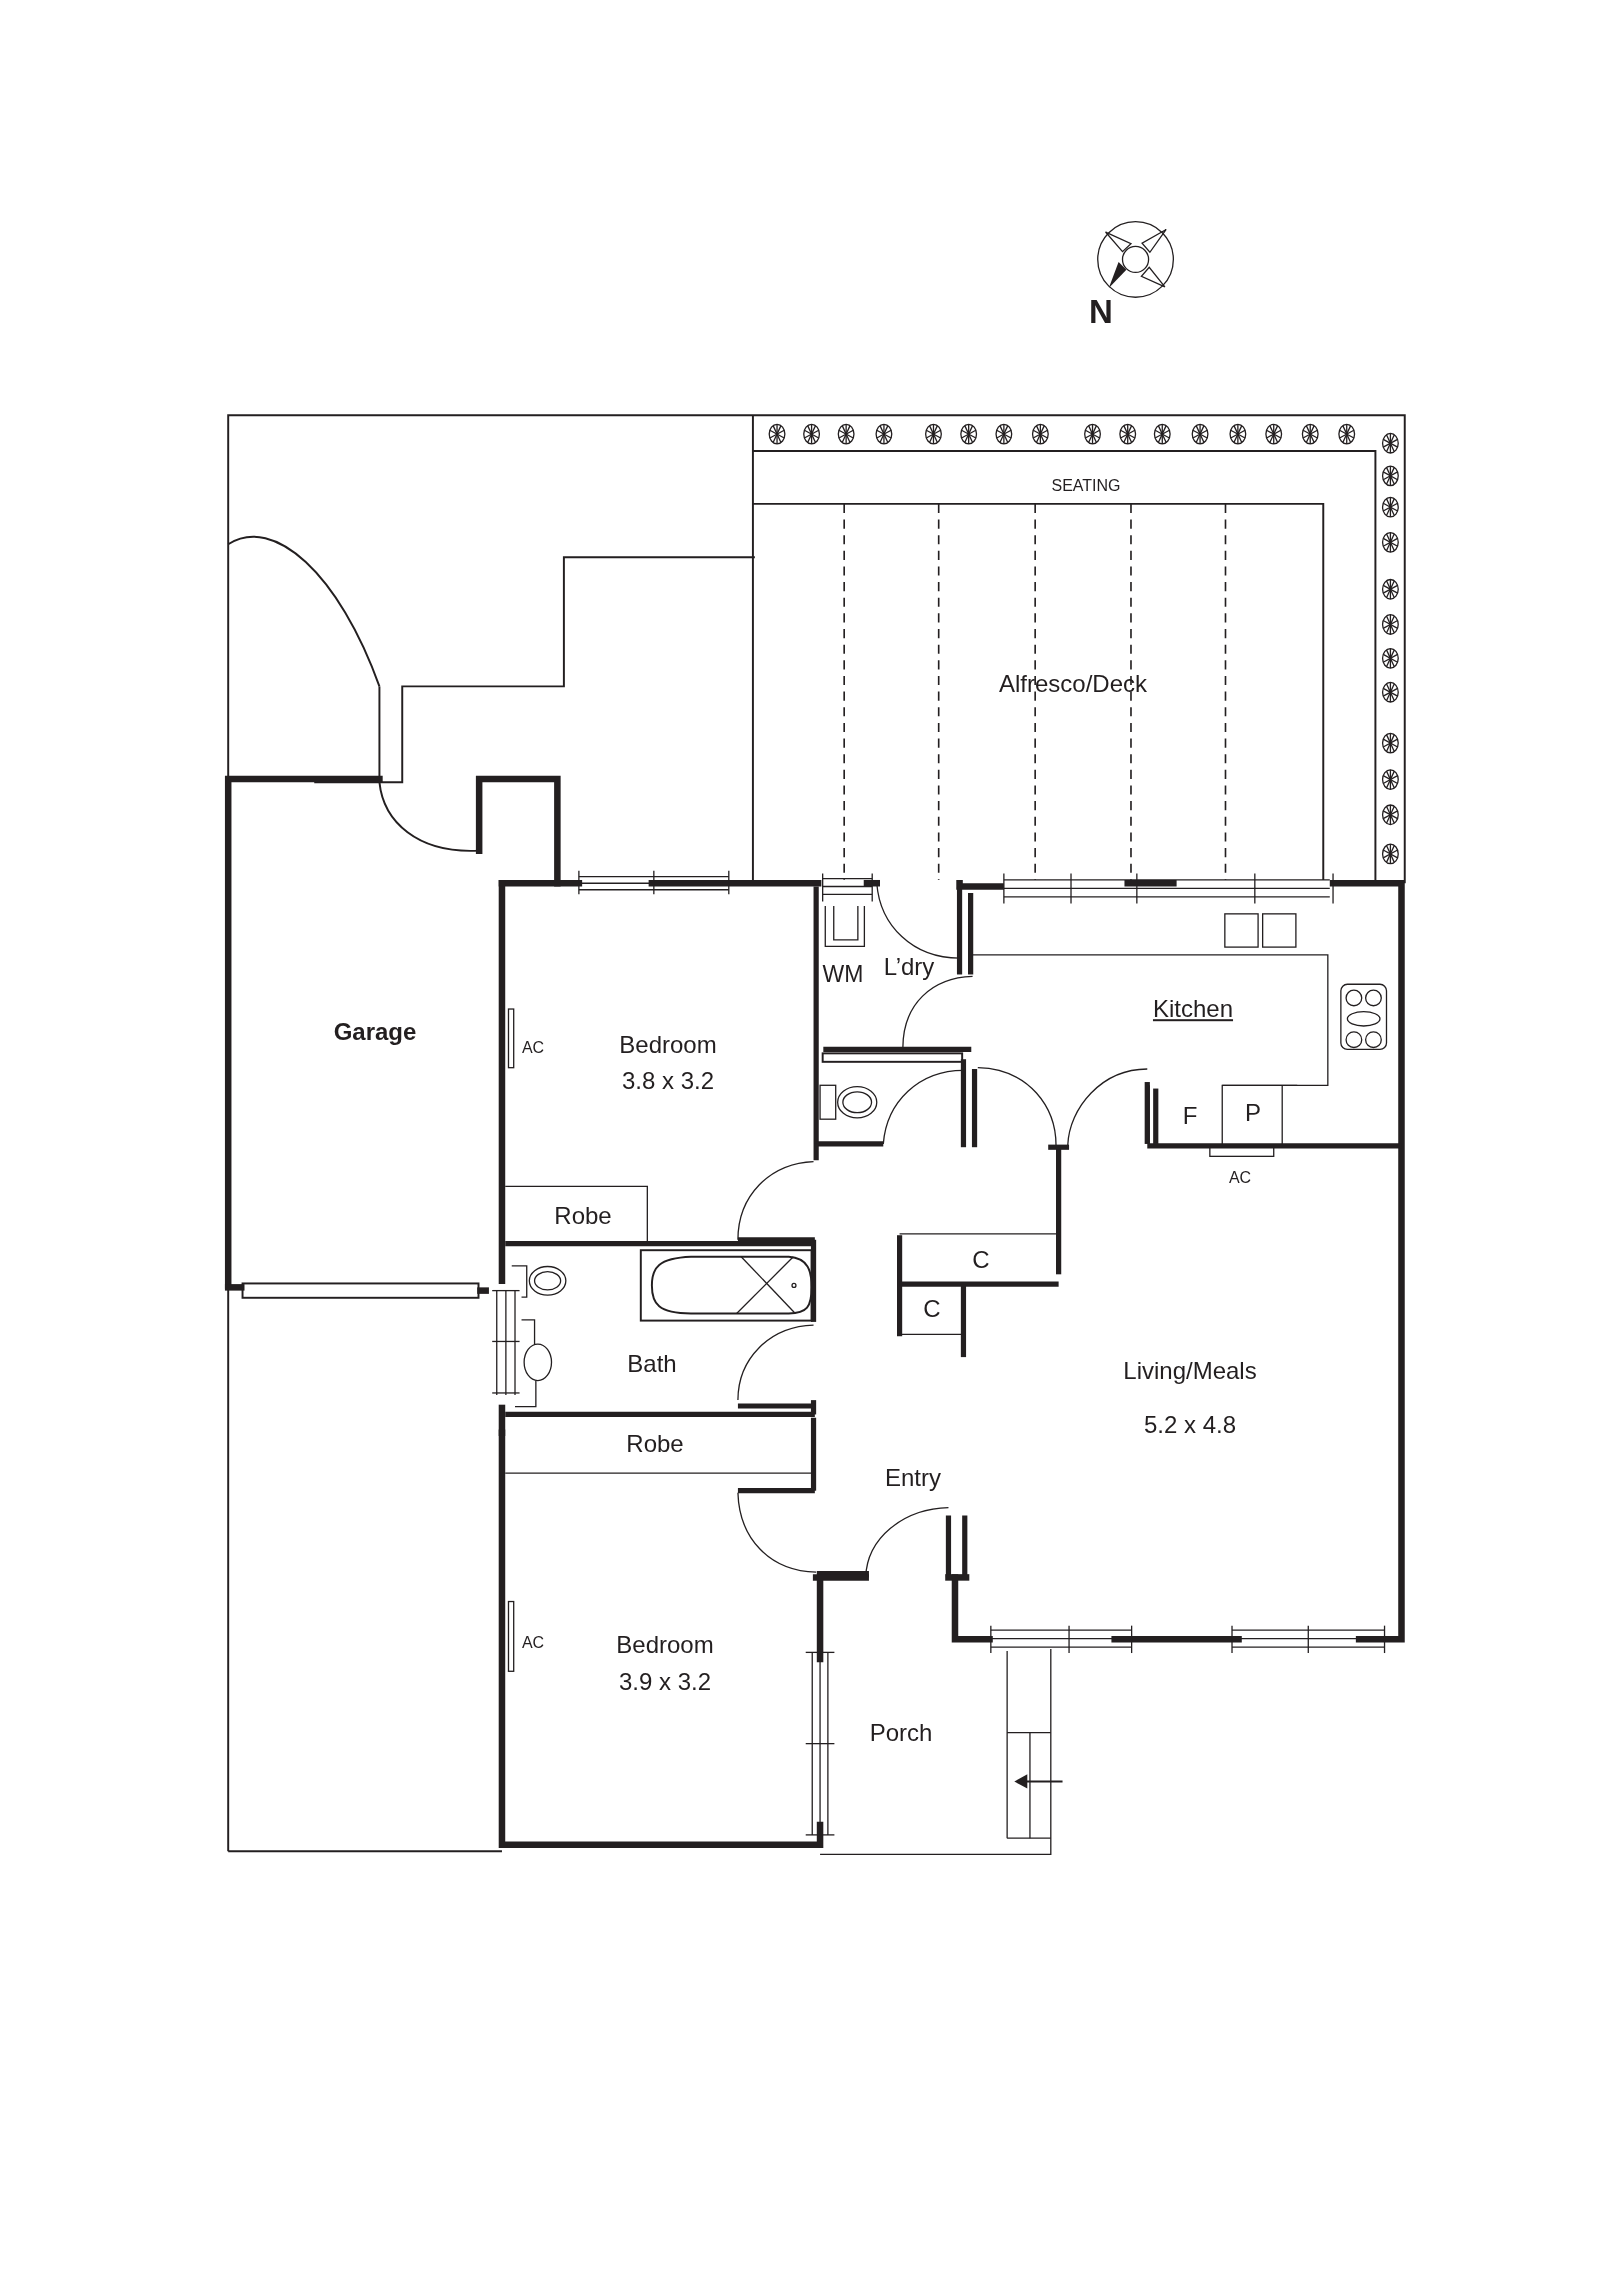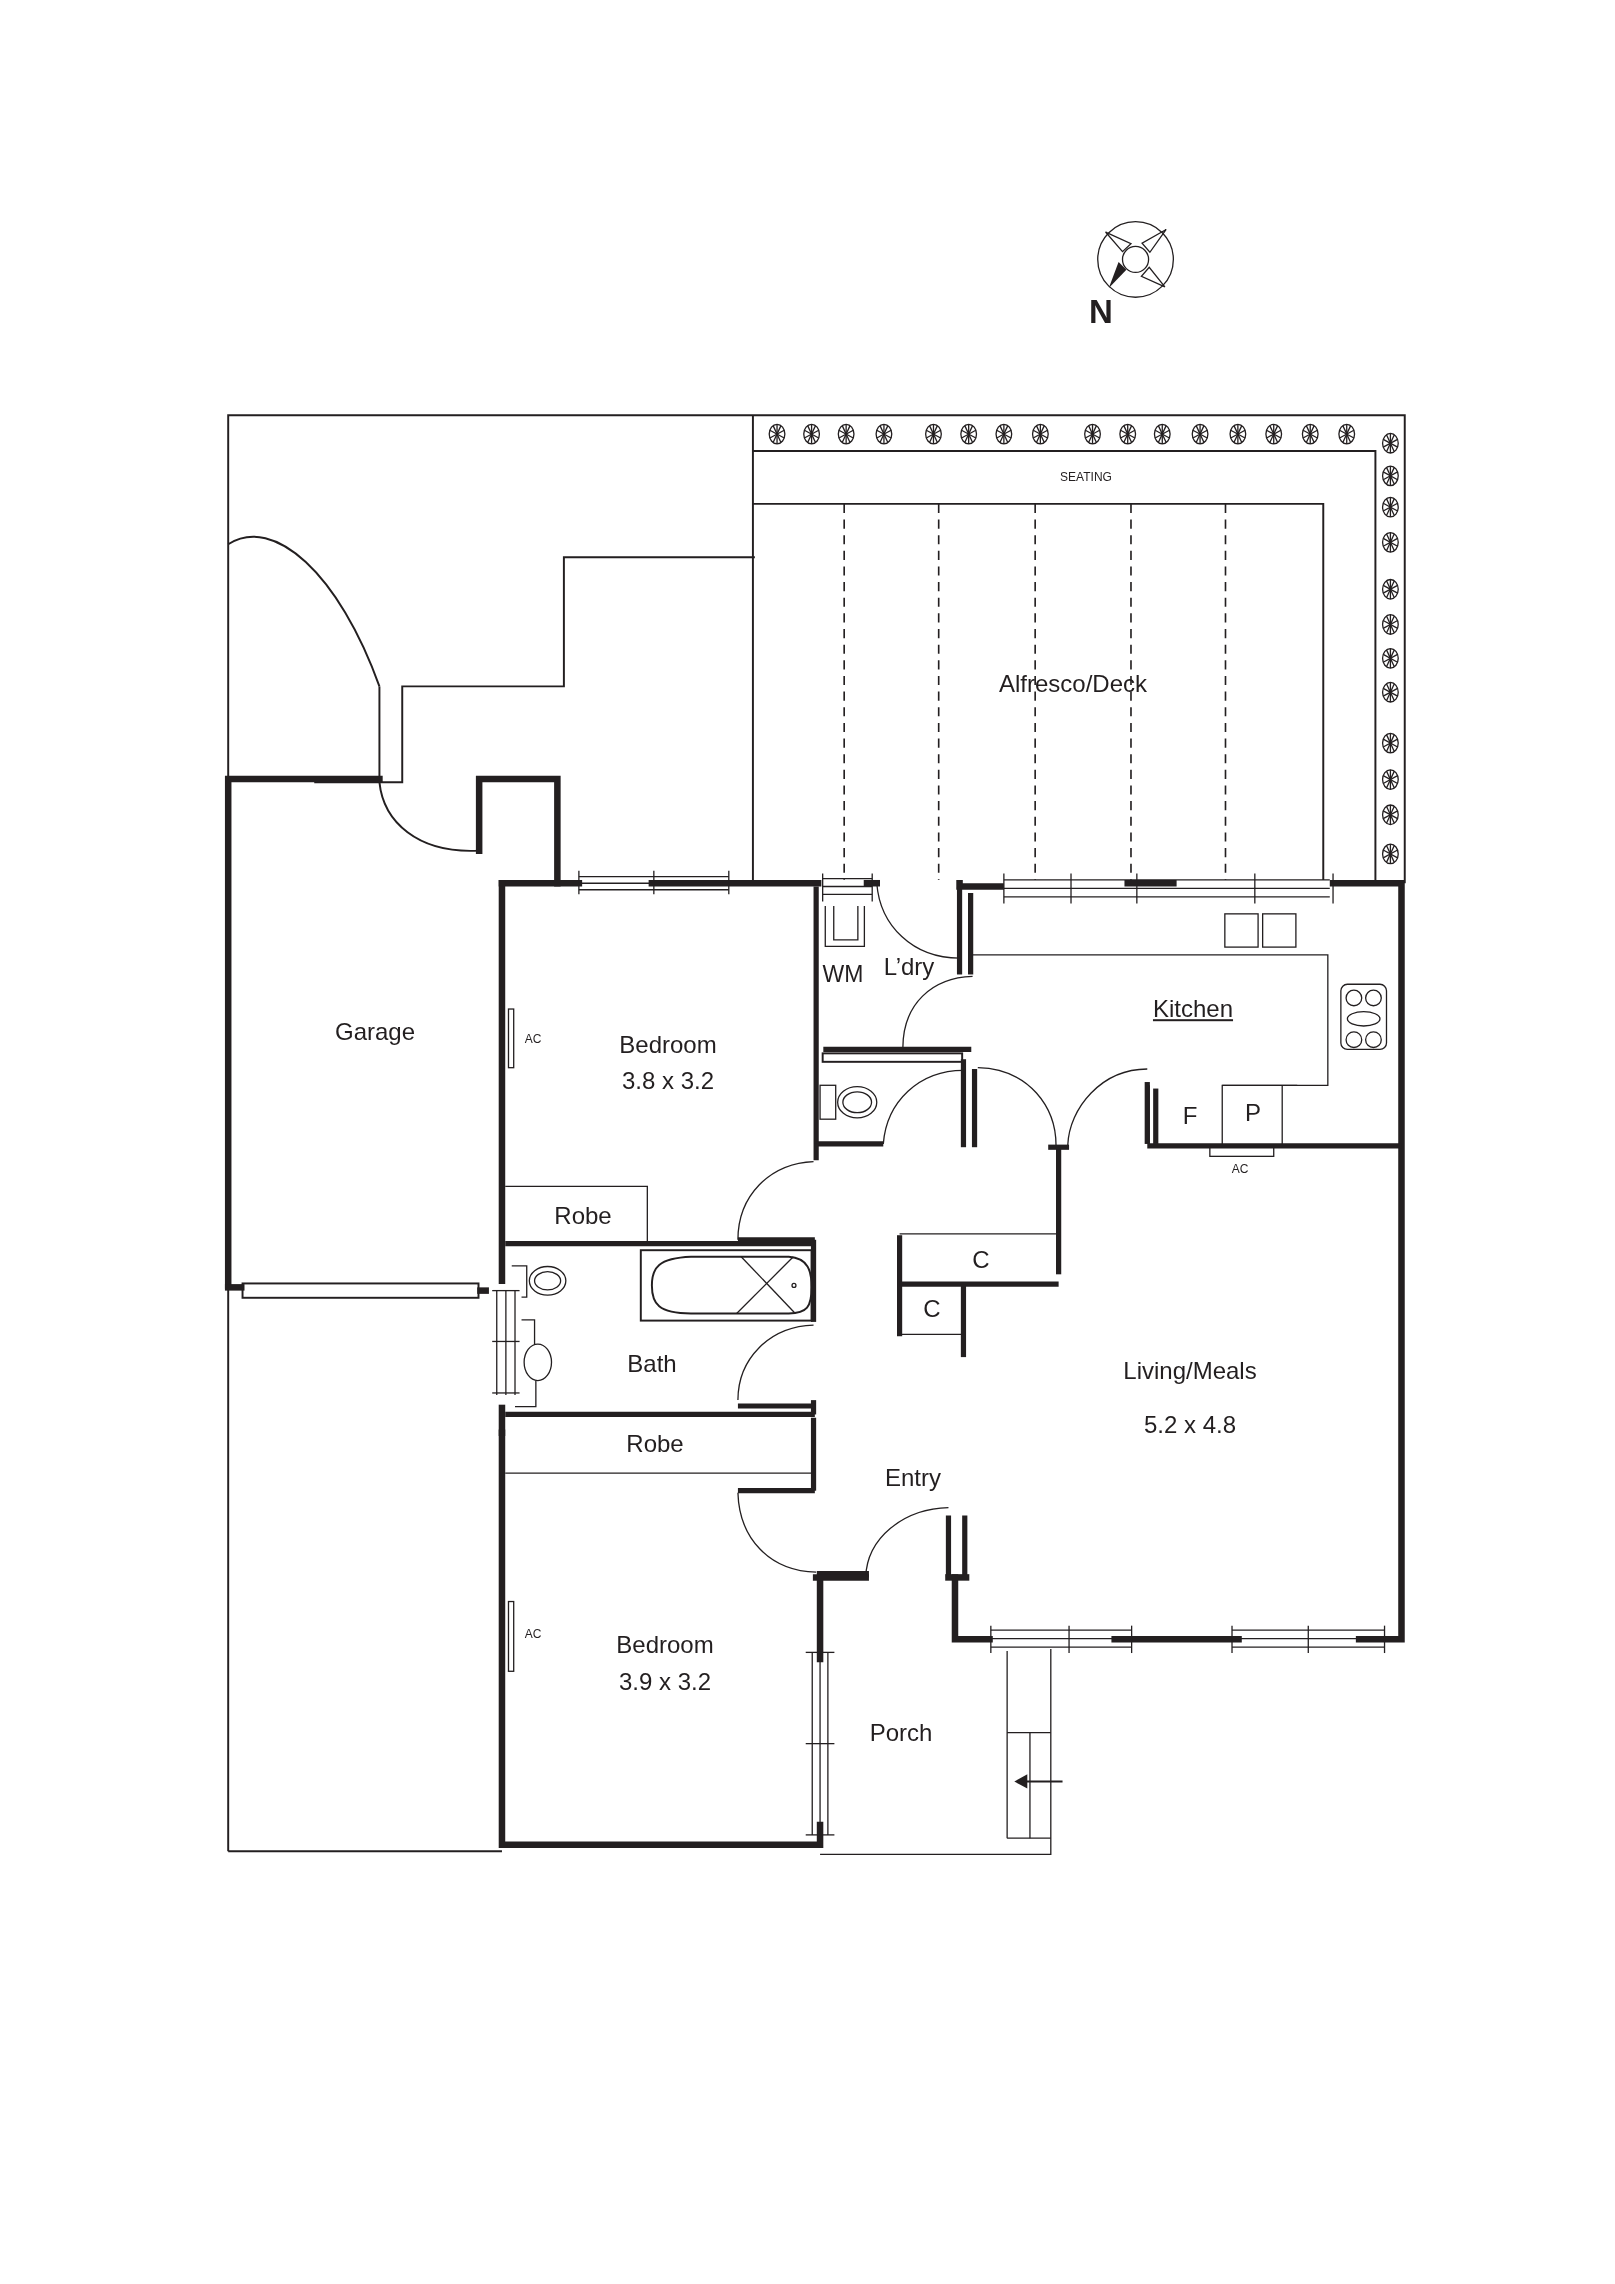--- a/index.html
+++ b/index.html
@@ -6,21 +6,21 @@
   body { width:1616px; height:2284px; position:relative; overflow:hidden; font-family:"Liberation Sans", sans-serif; color:#231f20; }
   svg.plan { position:absolute; left:0; top:0; width:1616px; height:2284px; }
   .thin { stroke:#231f20; stroke-width:3; fill:none; }
   .hair { stroke:#231f20; stroke-width:2; fill:none; }
   .wall { stroke:#231f20; stroke-width:10; fill:none; stroke-linecap:square; }
   .wallm { stroke:#231f20; stroke-width:8; fill:none; }
   .dash { stroke:#231f20; stroke-width:2.5; fill:none; stroke-dasharray:14 10; }
   .lbl { position:absolute; white-space:nowrap; transform:translate(-50%, -50%); text-align:center; line-height:1.15; }
   .room { font-size:24px; }
   .small { font-size:23px; }
-  .tiny { font-size:12px; }
+  .tiny { font-size:16px;margin-top:8px; }
   .north { font-size:33px; font-weight:bold; }
 </style>
 </head>
 <body>
 
 <svg class="plan" viewBox="0 0 2479 3504" xmlns="http://www.w3.org/2000/svg">
   <defs>
     <g id="shrub">
       <ellipse cx="0" cy="0" rx="12" ry="15" class="hair"></ellipse>
       <line x1="-11" y1="-6" x2="11" y2="6" class="hair"></line>
@@ -294,21 +294,21 @@
   <g>
     <line x1="1575" y1="2733" x2="1630" y2="2733" class="thin"></line>
     <polygon points="1556,2733 1576,2722 1576,2744" fill="#231f20"></polygon>
   </g>
 </svg>
 
 <div class="lbl north" style="left:1101px;top:312px;">N</div>
 <div class="lbl tiny" style="left:1086px;top:478px;">SEATING</div>
 <div class="lbl room" style="left:1073px;top:684px;">Alfresco/Deck</div>
 
-<div class="lbl room" style="left:375px;top:1032px;">Garage</div>
+<div class="lbl room" style="left:375px;top:1032px;font-weight:bold;">Garage</div>
 
 <div class="lbl room" style="left:668px;top:1045px;">Bedroom</div>
 <div class="lbl room" style="left:668px;top:1081px;">3.8 x 3.2</div>
 <div class="lbl tiny" style="left:533px;top:1040px;">AC</div>
 <div class="lbl room" style="left:583px;top:1216px;">Robe</div>
 
 <div class="lbl small" style="left:843px;top:974px;">WM</div>
 <div class="lbl room" style="left:909px;top:967px;">L’dry</div>
 
 <div class="lbl room" style="left:1193px;top:1009px;text-decoration:underline;">Kitchen</div>

